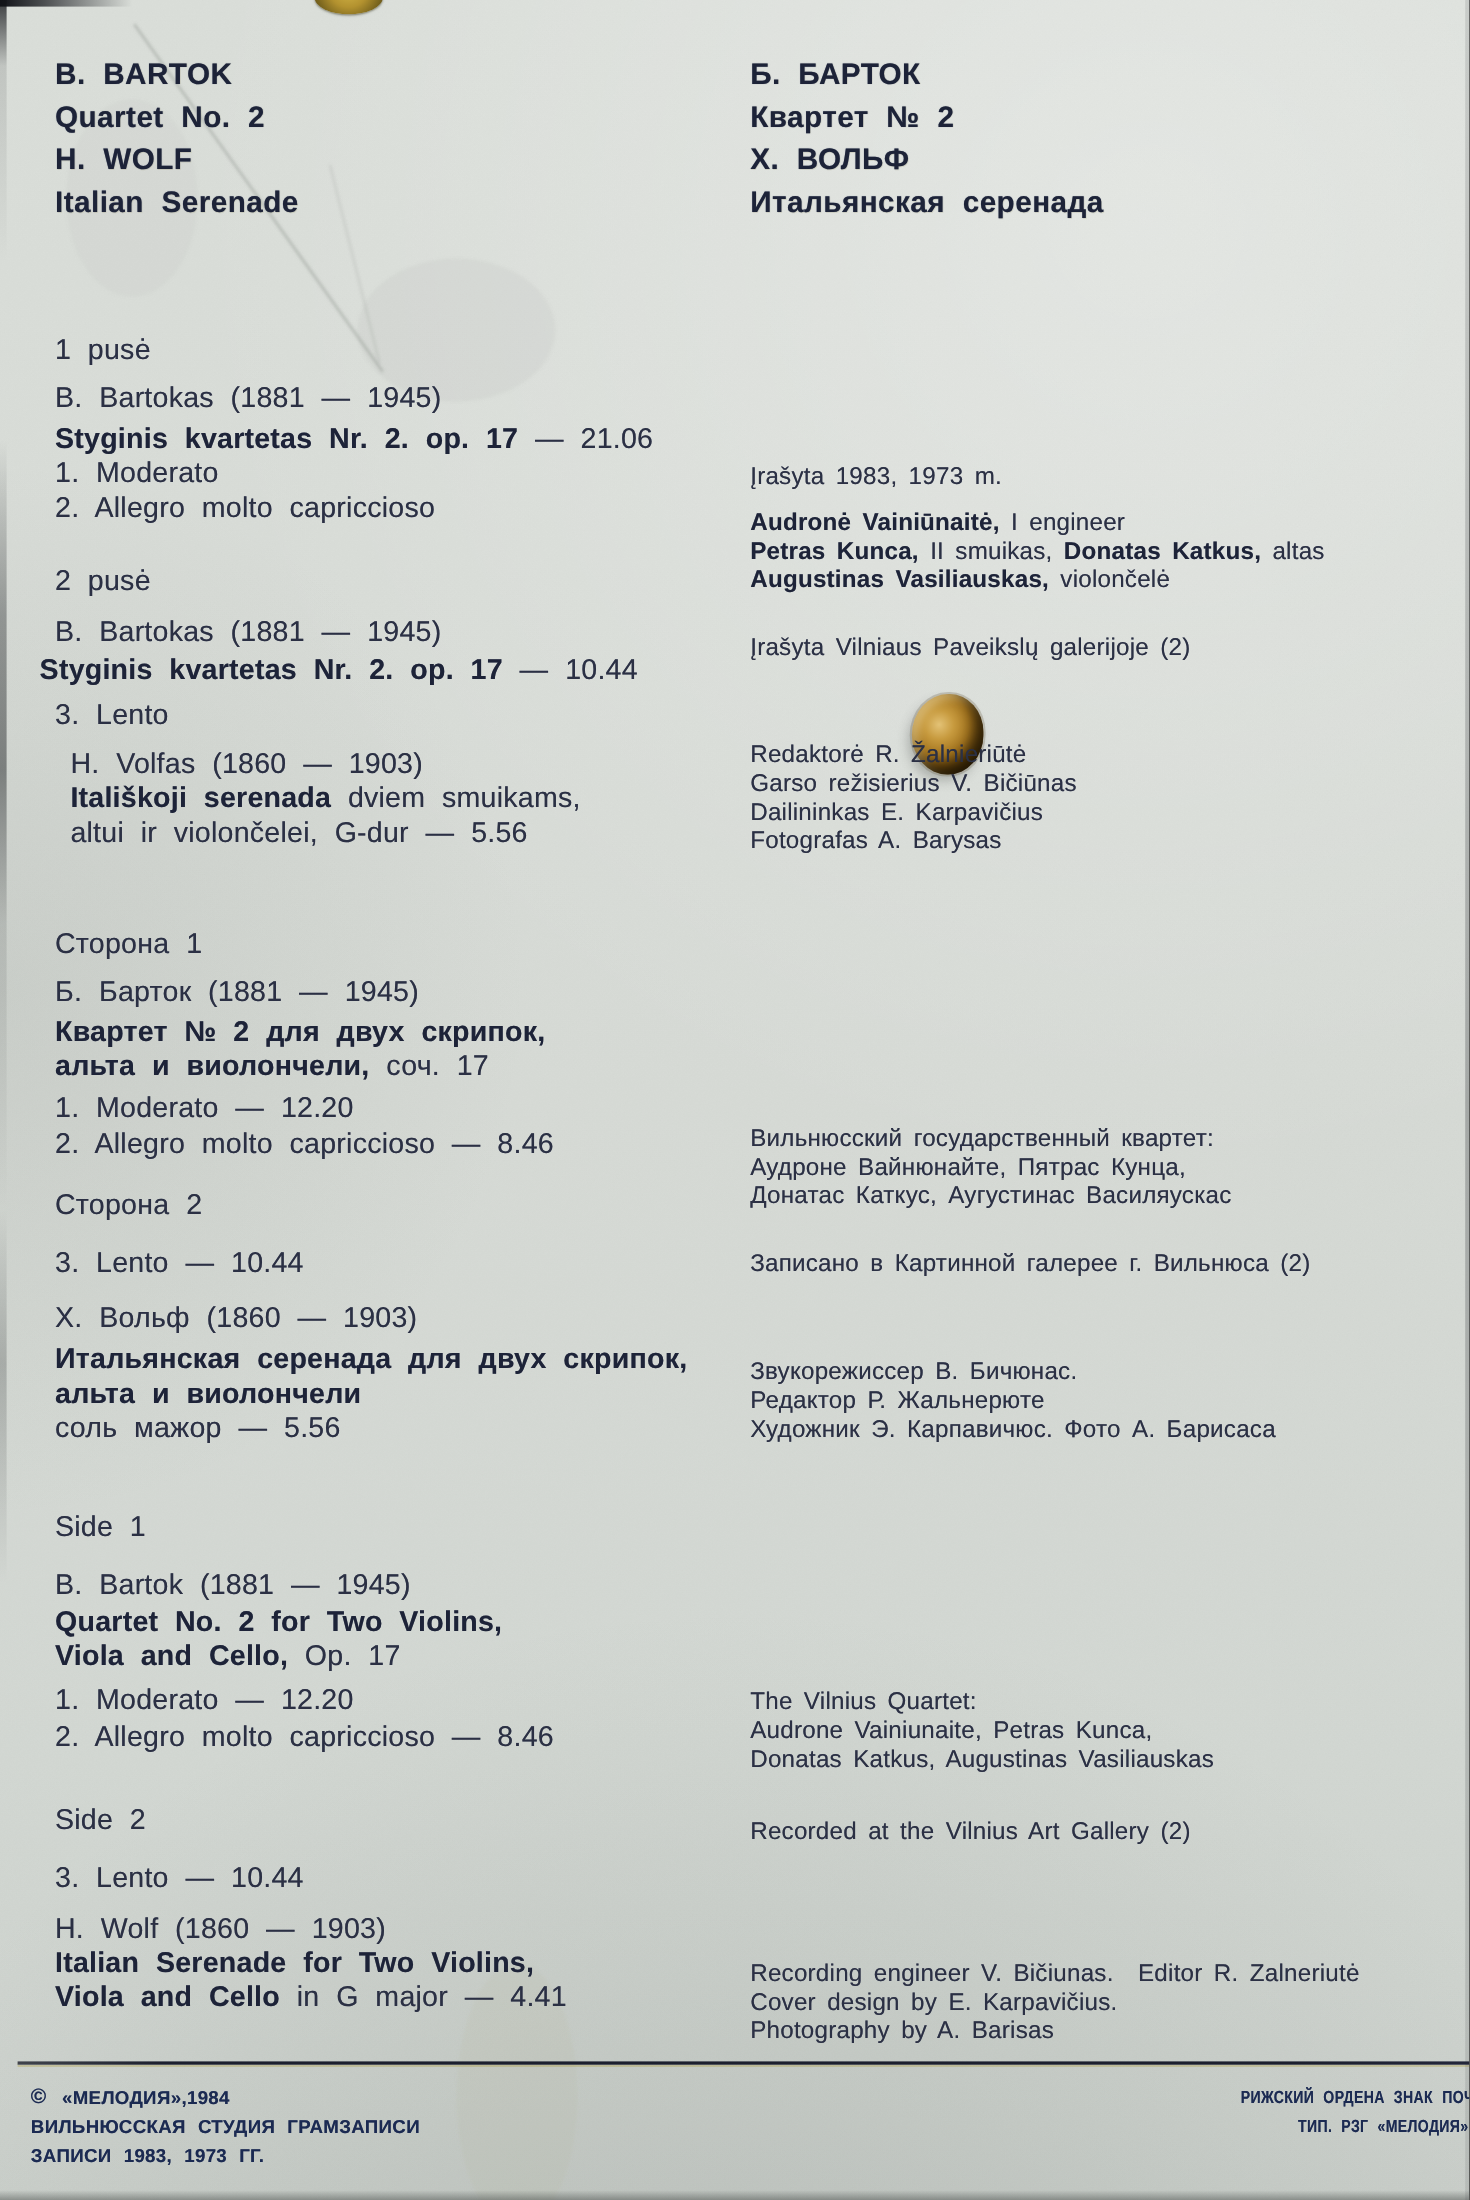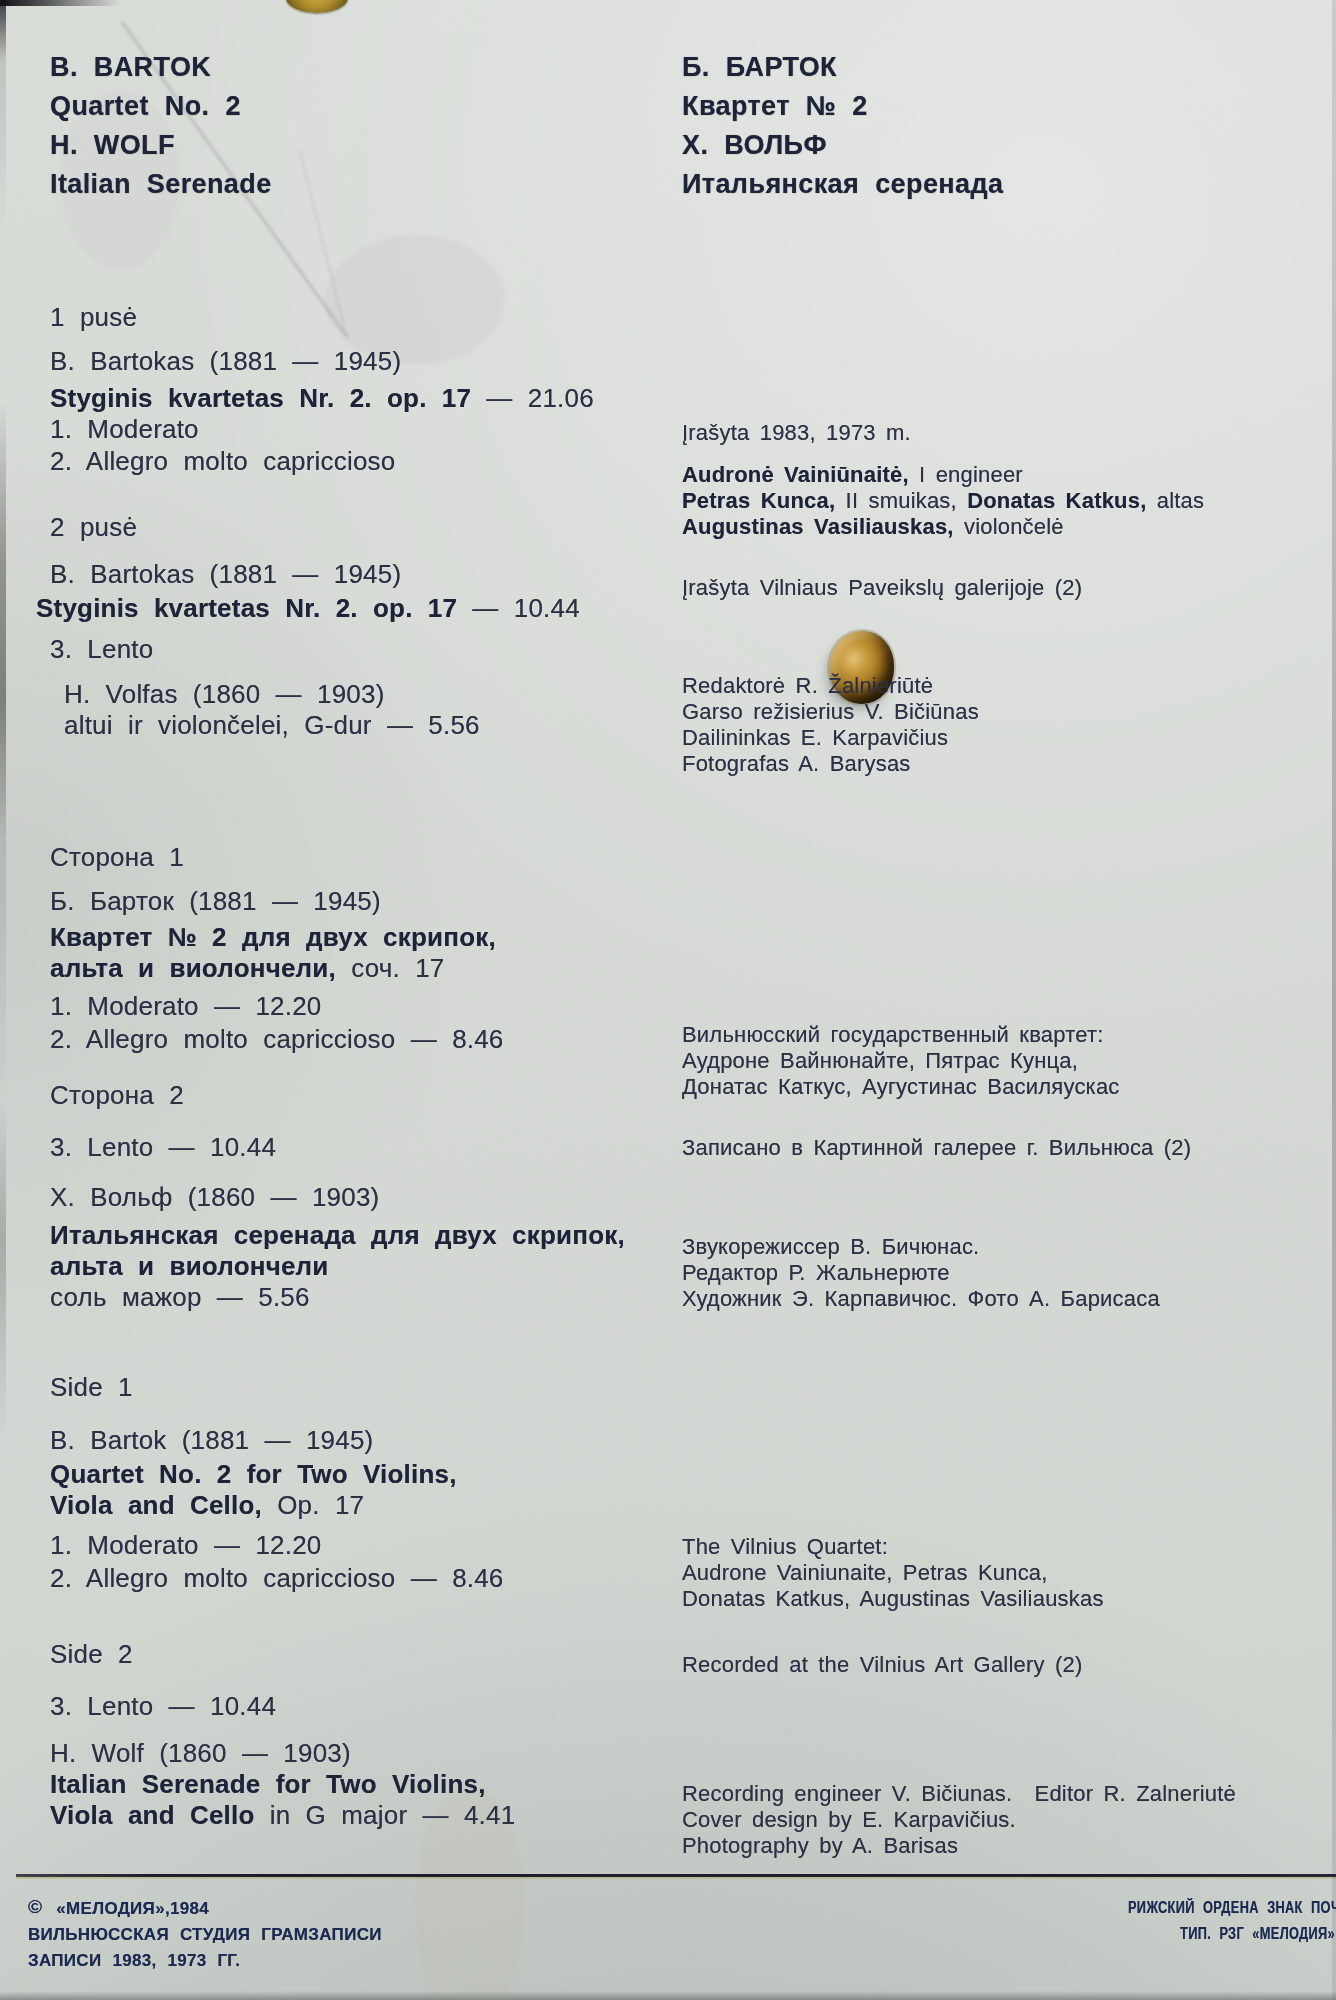--- a/index.html
+++ b/index.html
@@ -104,20 +104,21 @@
   <div class="blk" style="left:50px;top:511px">2 pusė</div>
   <div class="blk" style="left:50px;top:558px">B. Bartokas (1881 — 1945)</div>
   <div class="blk" style="left:36px;top:592px">
       <div class="ln"><span class="b">Styginis kvartetas Nr. 2. op. 17</span><span class=""> — 10.44</span></div>
     </div>
   <div class="blk" style="left:50px;top:633px">
       <div class="ln">3. Lento</div>
     </div>
   <div class="blk lh31" style="left:64px;top:679px">
       <div class="ln"><span class="">H. Volfas (1860 — 1903)</span></div>
+      <div class="ln"><span class="b">Itališkoji serenada</span><span class=""> dviem smuikams,</span></div>
       <div class="ln"><span class="">altui ir violončelei, G-dur — 5.56</span></div>
     </div>
 
   <div class="blk rt" style="left:682px;top:420px">Įrašyta 1983, 1973 m.</div>
   <div class="blk rt" style="left:682px;top:462px">
       <div class="ln"><span class="b">Audronė Vainiūnaitė,</span><span class=""> I engineer</span></div>
       <div class="ln"><span class="b">Petras Kunca,</span><span class=""> II smuikas, </span><span class="b">Donatas Katkus,</span><span class=""> altas</span></div>
       <div class="ln"><span class="b">Augustinas Vasiliauskas,</span><span class=""> violončelė</span></div>
     </div>
   <div class="blk rt" style="left:682px;top:575px">Įrašyta Vilniaus Paveikslų galerijoje (2)</div>

